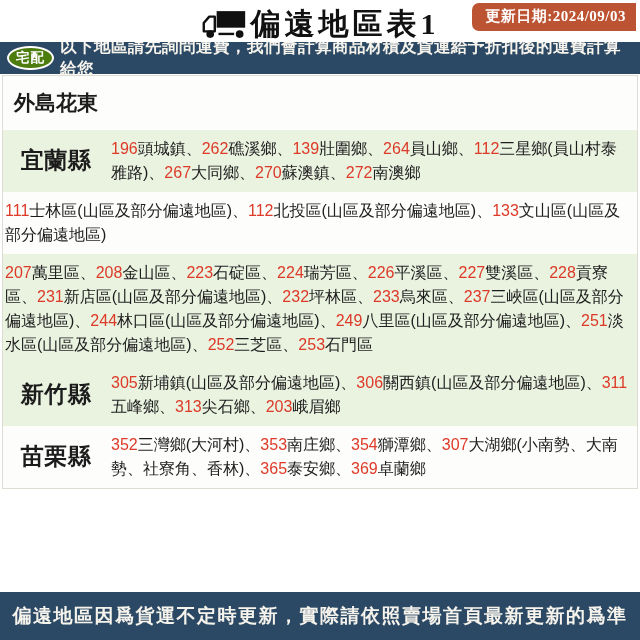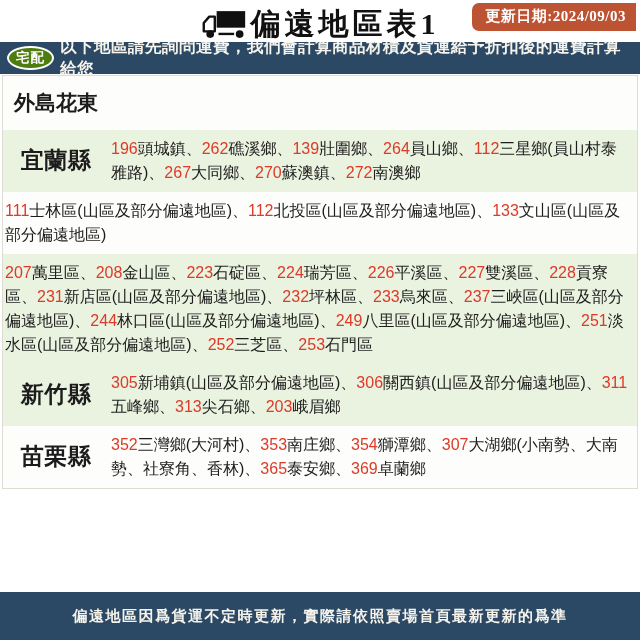--- a/index.html
+++ b/index.html
@@ -41,21 +41,21 @@
 
   
   .notice-bar {
     background: #2b4964; color: #f6f3ec;
     font-family: "Liberation Serif", serif;
     font-weight: bold;
     display: flex; align-items: center;
     flex: 0 0 auto;
   }
   .notice-bar.top { height: 32px; font-size: 16.5px; padding: 0 6px 0 7px; gap: 6px; letter-spacing: 0.5px; }
-  .notice-bar.bottom { height: 48px; font-size: 15px; justify-content: center; letter-spacing: 1.5px; margin-top: auto; }
+  .notice-bar.bottom { height: 48px; font-size: 19px; justify-content: center; letter-spacing: 1.5px; margin-top: auto; }
   .pill-badge {
     flex: 0 0 auto;
     border: 2px solid #fff; border-radius: 50%;
     background: #4d7c0f; color: #fff;
     font-size: 13.5px; font-weight: bold;
     padding: 1px 7px 2px 7px;
     letter-spacing: 1px;
     line-height: 1.3;
     font-family: Liberation Serif, serif;
   }

